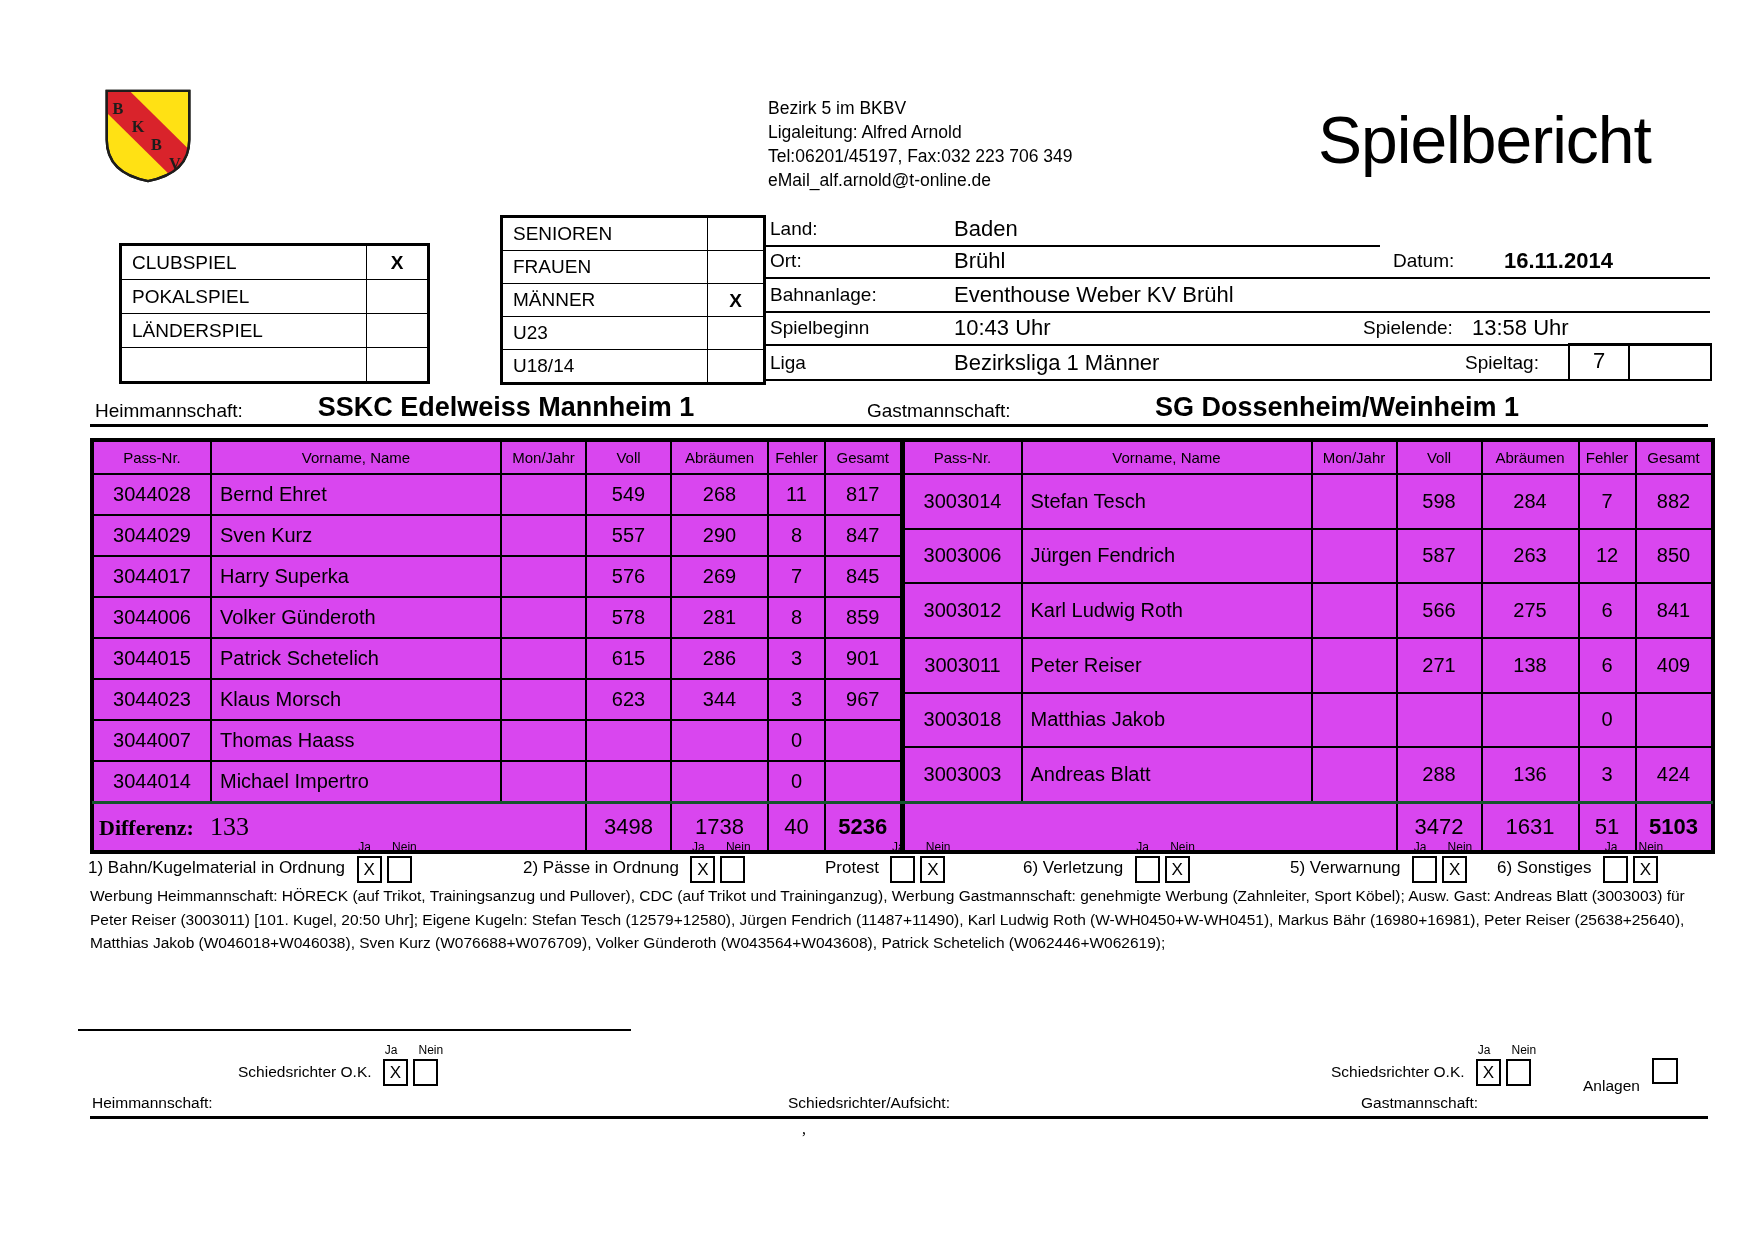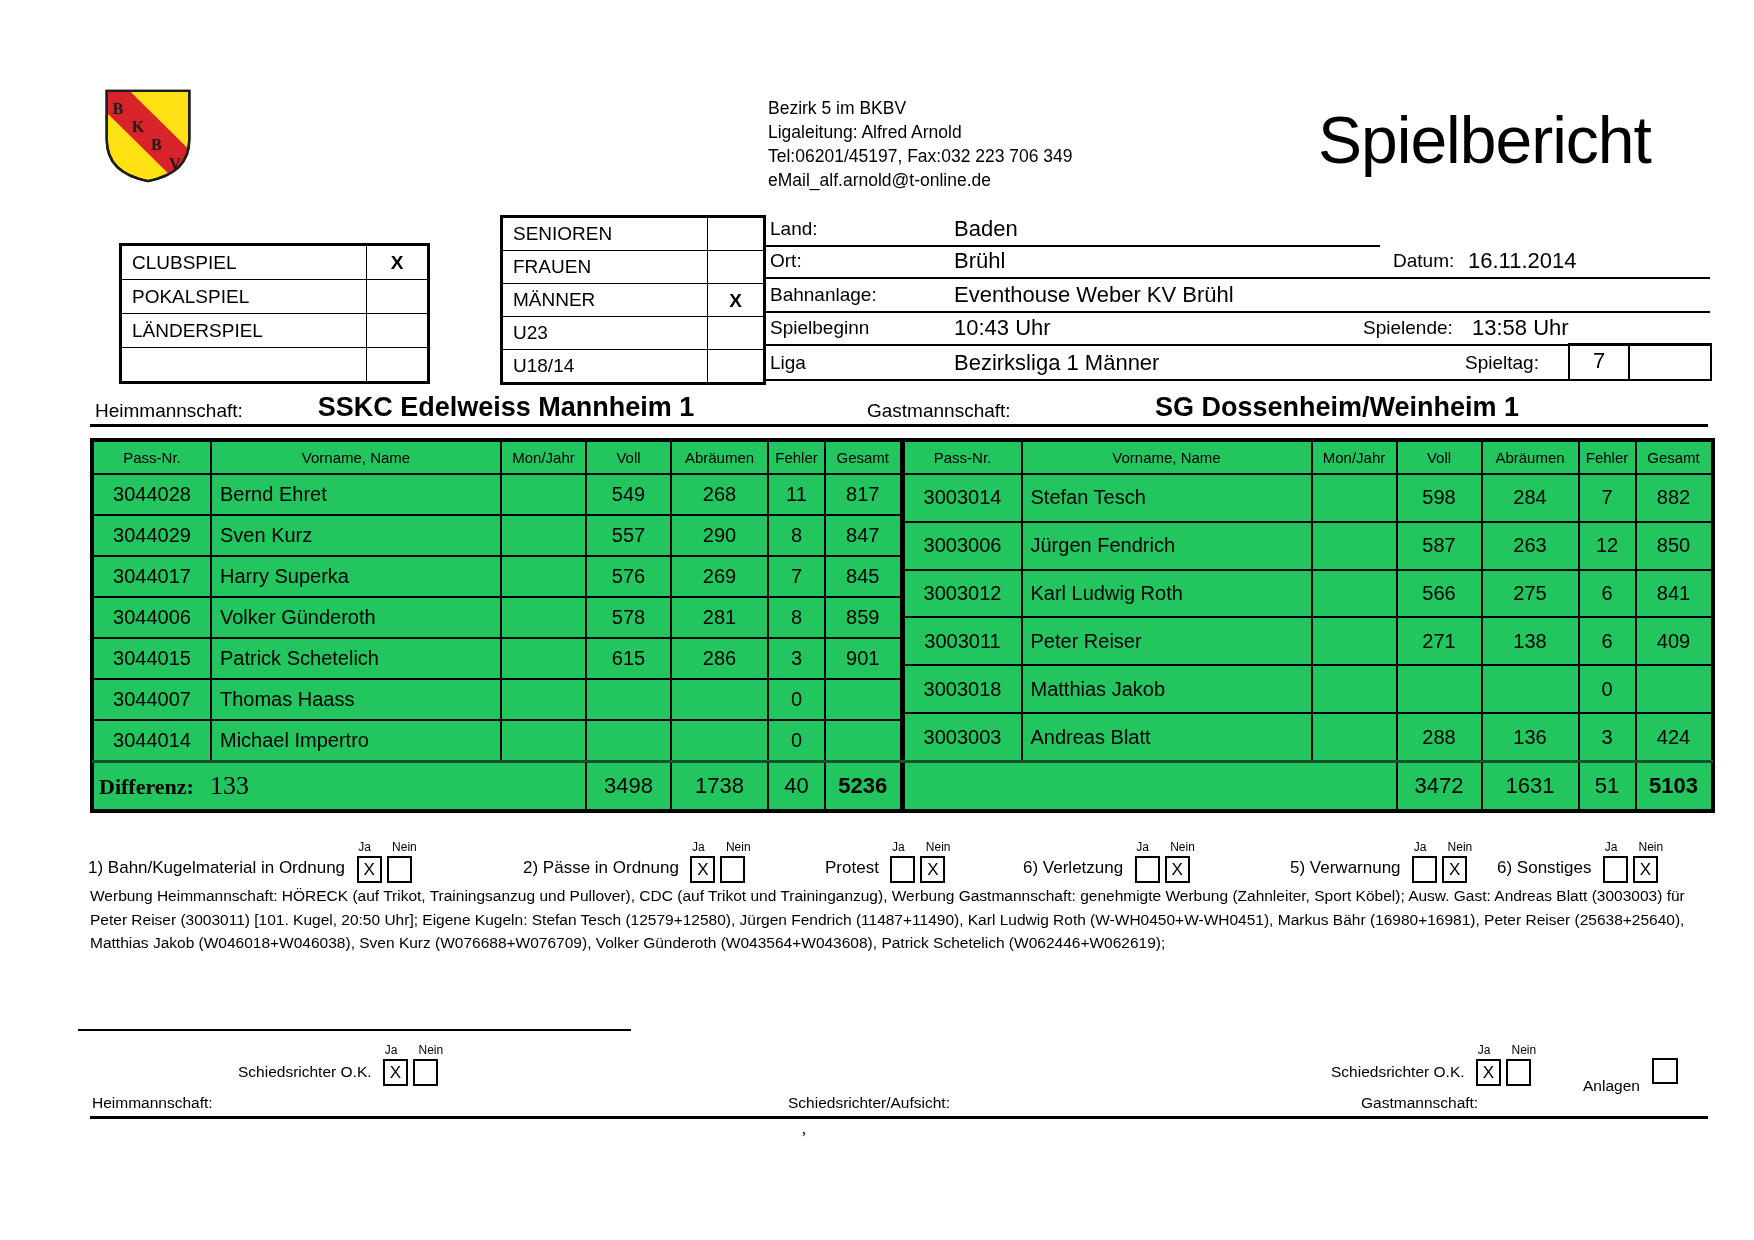--- a/index.html
+++ b/index.html
@@ -30,38 +30,38 @@
   .info-row{position:absolute;left:766px;border-bottom:2px solid #000;}
   #row-land{top:214px;width:614px;height:31px;}
   #row-ort{top:247px;width:944px;height:30px;}
   #row-bahn{top:279px;width:944px;height:32px;}
   #row-beginn{top:313px;width:944px;height:31px;}
   #row-liga{top:346px;width:944px;height:33px;}
   .info-label{position:absolute;left:4px;bottom:5px;font-size:19px;white-space:nowrap;}
   .info-value{position:absolute;left:188px;bottom:3px;font-size:22px;white-space:nowrap;}
   .info-label2{position:absolute;bottom:5px;font-size:19px;white-space:nowrap;}
   .info-value2{position:absolute;bottom:3px;font-size:22px;white-space:nowrap;}
-  #datum-label{left:627px;} #datum-value{left:702px;}
+  #datum-label{left:627px;} #datum-value{left:738px;font-weight:bold;}
   #spielende-label{left:597px;} #spielende-value{left:706px;}
   #spieltag-label{left:699px;}
   .spieltag-cells{position:absolute;right:-2px;top:-3px;bottom:-2px;display:flex;}
   .st-cell{border:2px solid #000;height:100%;box-sizing:border-box;}
   .st-val{width:62px;text-align:center;font-size:22px;line-height:32px;}
   .st-empty{width:84px;margin-left:-2px;}
 
   
   #home-team-label{left:95px;top:400px;font-size:19px;}
   #home-team-name{left:506px;top:392px;transform:translateX(-50%);font-weight:bold;font-size:27px;white-space:nowrap;}
   #guest-team-label{left:867px;top:400px;font-size:19px;}
   #guest-team-name{left:1337px;top:392px;transform:translateX(-50%);font-weight:bold;font-size:27px;white-space:nowrap;}
   #team-rule{left:90px;top:424px;width:1618px;height:3px;background:#000;}
 
   
   #score-wrap{left:90px;top:438px;display:flex;border:2px solid #000;}
-  .score-table{border-collapse:collapse;table-layout:fixed;width:808px;background:#22c55e;}
+  .score-table{border-collapse:collapse;table-layout:fixed;width:808px;background:#d946ef;}
   .half-left{border-right:3px solid #000;}
   .score-table th,.score-table td{border:2px solid #000;overflow:hidden;white-space:nowrap;}
   .score-table th{height:29px;font-size:15px;font-weight:normal;}
   .score-table td{height:37px;font-size:20px;text-align:center;}
   .score-table td.c-name{text-align:left;padding-left:8px;}
   .col-pass{width:118px}.col-name{width:290px}.col-mon{width:85px}
   .col-voll{width:85px}.col-abr{width:97px}.col-feh{width:57px}.col-ges{width:76px}
   .totals td{height:44px;border-top:3px solid #14532d;font-size:22px;}
   .totals .bold{font-weight:bold;}
   .diff-cell{text-align:left !important;padding-left:5px;}
@@ -301,20 +301,29 @@
   <tr>
     <td class="c-pass">3044015</td>
     <td class="c-name">Patrick Schetelich</td>
     <td class="c-mon"></td>
     <td class="c-voll">615</td>
     <td class="c-abr">286</td>
     <td class="c-feh">3</td>
     <td class="c-ges">901</td>
   </tr>
 
+  <tr>
+    <td class="c-pass">3044023</td>
+    <td class="c-name">Klaus Morsch</td>
+    <td class="c-mon"></td>
+    <td class="c-voll">623</td>
+    <td class="c-abr">344</td>
+    <td class="c-feh">3</td>
+    <td class="c-ges">967</td>
+  </tr>
 
   <tr>
     <td class="c-pass">3044007</td>
     <td class="c-name">Thomas Haass</td>
     <td class="c-mon"></td>
     <td class="c-voll"></td>
     <td class="c-abr"></td>
     <td class="c-feh">0</td>
     <td class="c-ges"></td>
   </tr>

